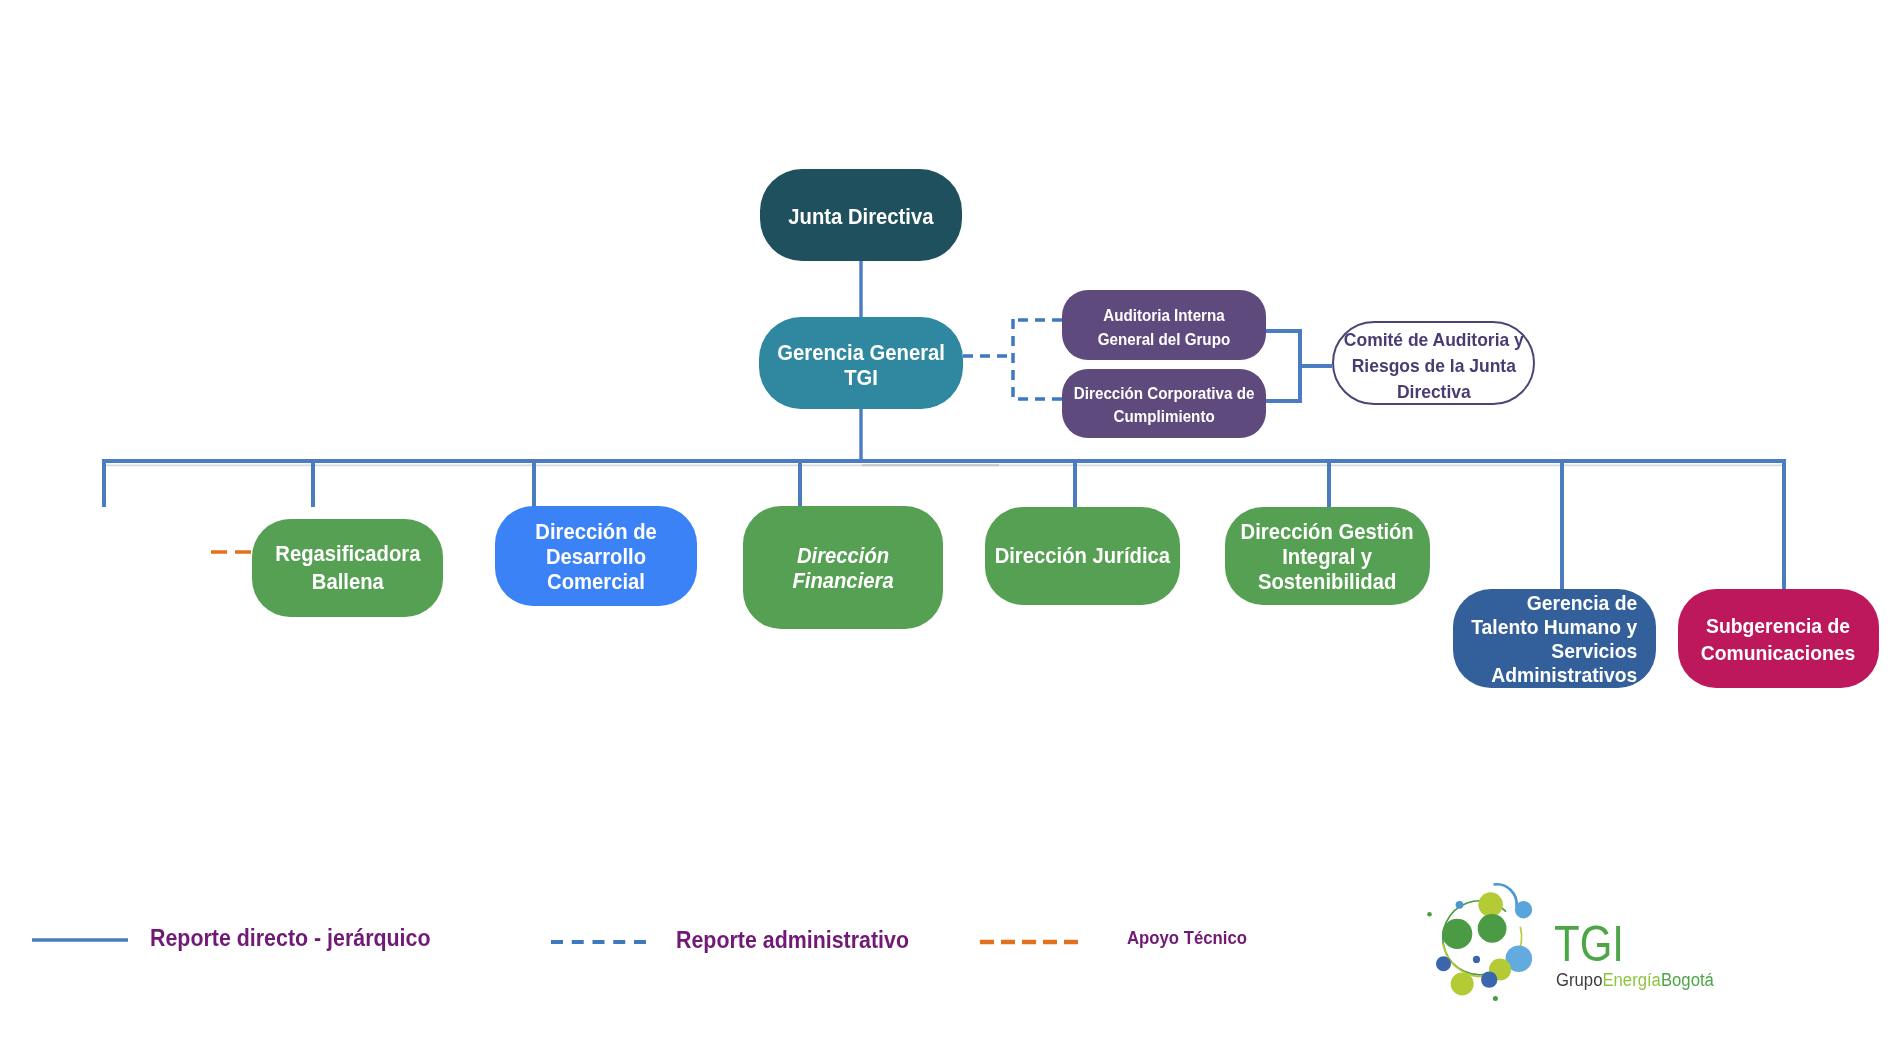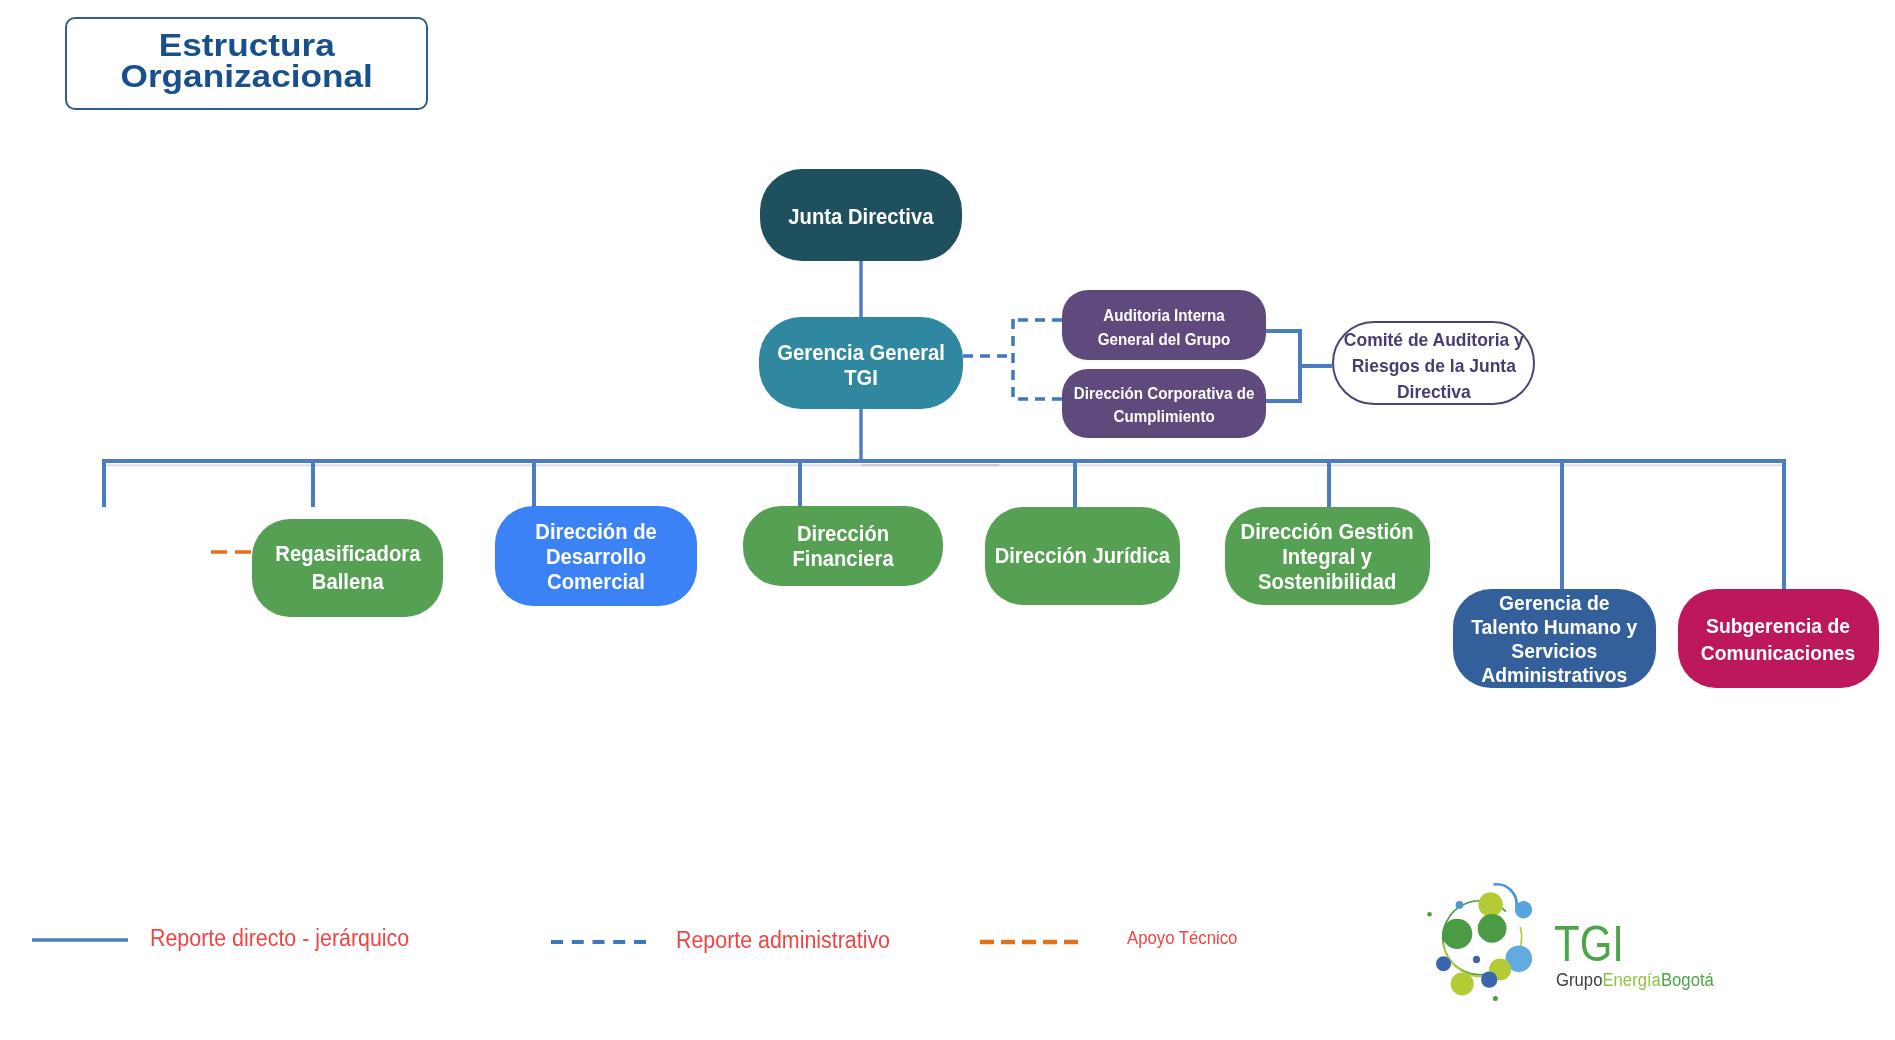--- a/index.html
+++ b/index.html
@@ -1,21 +1,21 @@
 <!DOCTYPE html>
 <html><head>
 <meta charset="utf-8">
 <style>
   html,body{margin:0;padding:0;background:#ffffff;}
   #page{position:relative;width:1895px;height:1040px;background:#ffffff;overflow:hidden;
         font-family:"Liberation Sans", sans-serif;}
   .box{position:absolute;display:flex;align-items:center;justify-content:center;
        text-align:center;color:#ffffff;font-weight:bold;box-sizing:border-box;}
   .box .t{display:block;transform:scaleX(0.92);transform-origin:50% 50%;}
-  .leg{position:absolute;color:#ef4444;font-weight:normal;font-size:23px;line-height:24px;}
+  .leg{position:absolute;color:#701a75;font-weight:bold;font-size:23px;line-height:24px;}
   .leg .t{display:inline-block;transform:scaleX(0.93);transform-origin:0 50%;}
   svg.lines{position:absolute;left:0;top:0;}
 </style>
 </head>
 <body>
 <div id="page">
 
 <svg class="lines" width="1895" height="1040" viewBox="0 0 1895 1040">
 
   <line x1="104" y1="465.3" x2="1784" y2="465.3" stroke="#dadada" stroke-width="1.8"></line>
@@ -48,24 +48,20 @@
     <line x1="1062" y1="399" x2="1013" y2="399"></line>
   </g>
 
   <line x1="211" y1="552" x2="252" y2="552" stroke="#e2711d" stroke-width="3.6" stroke-dasharray="16 8"></line>
 
   <line x1="32" y1="940" x2="128" y2="940" stroke="#4a7cbf" stroke-width="3.5"></line>
   <line x1="551" y1="942" x2="646" y2="942" stroke="#3e78be" stroke-width="4" stroke-dasharray="12 8.75"></line>
   <line x1="980" y1="942" x2="1078" y2="942" stroke="#e2711d" stroke-width="4.5" stroke-dasharray="14 7"></line>
 </svg>
 
-<div class="box" style="left:65px;top:17px;width:363px;height:93px;background:#fff;
-     border:2px solid #2e5d8e;border-radius:10px;color:#17508c;font-size:32px;line-height:31px;">
-  <span style="display:block;transform:scaleX(1.1);position:relative;top:-3px;">Estructura<br>Organizacional</span>
-    </div>
 
 <div class="box" style="left:760px;top:169px;width:202px;height:92px;background:#1f505e;
      border-radius:42px;font-size:22px;">
       <span class="t" style="position:relative;top:1.5px;">Junta Directiva</span>
     </div>
 
 <div class="box" style="left:759px;top:317px;width:204px;height:92px;background:#2f87a0;
      border-radius:42px;font-size:22px;line-height:25px;">
       <span class="t" style="position:relative;top:2px;">Gerencia General<br>TGI</span>
     </div>
@@ -85,35 +81,35 @@
     </div>
 
 <div class="box" style="left:252px;top:507px;width:191px;height:98px;background:#55a052;
      border-radius:38px;font-size:22px;line-height:28px;margin-top:12px;">
       <span class="t">Regasificadora<br>Ballena</span>
     </div>
 <div class="box" style="left:495px;top:506px;width:202px;height:100px;background:#3b82f6;
      border-radius:38px;font-size:22px;line-height:25px;">
       <span class="t">Dirección de<br>Desarrollo<br>Comercial</span>
     </div>
-<div class="box" style="left:743px;top:506px;width:200px;height:80px;background:#55a052;
-     border-radius:38px;font-size:22px;line-height:25px;">
+<div class="box" style="left:743px;top:506px;width:200px;height:123px;background:#55a052;
+     border-radius:38px;font-size:22px;line-height:25px;font-style:italic;">
       <span class="t">Dirección<br>Financiera</span>
     </div>
 <div class="box" style="left:985px;top:507px;width:195px;height:98px;background:#55a052;
      border-radius:38px;font-size:22px;">
       <span class="t">Dirección Jurídica</span>
     </div>
 <div class="box" style="left:1225px;top:507px;width:205px;height:98px;background:#55a052;
      border-radius:38px;font-size:22px;line-height:25px;">
       <span class="t">Dirección Gestión<br>Integral y<br>Sostenibilidad</span>
     </div>
 
 <div class="box" style="left:1453px;top:589px;width:203px;height:99px;background:#33609a;
-     border-radius:38px;font-size:21px;line-height:24px;">
+     border-radius:38px;font-size:21px;line-height:24px;text-align:right;">
       <span class="t">Gerencia de<br>Talento Humano y<br>Servicios<br>Administrativos</span>
     </div>
 <div class="box" style="left:1678px;top:589px;width:201px;height:99px;background:#be185d;
      border-radius:38px;font-size:21px;line-height:27px;">
       <span class="t">Subgerencia de<br>Comunicaciones</span>
     </div>
 
 <div class="leg" style="left:150px;top:926px;"><span class="t">Reporte directo - jerárquico</span></div>
 <div class="leg" style="left:676px;top:928px;"><span class="t">Reporte administrativo</span></div>
 <div class="leg" style="left:1127px;top:926px;font-size:18px;"><span class="t">Apoyo Técnico</span></div>

